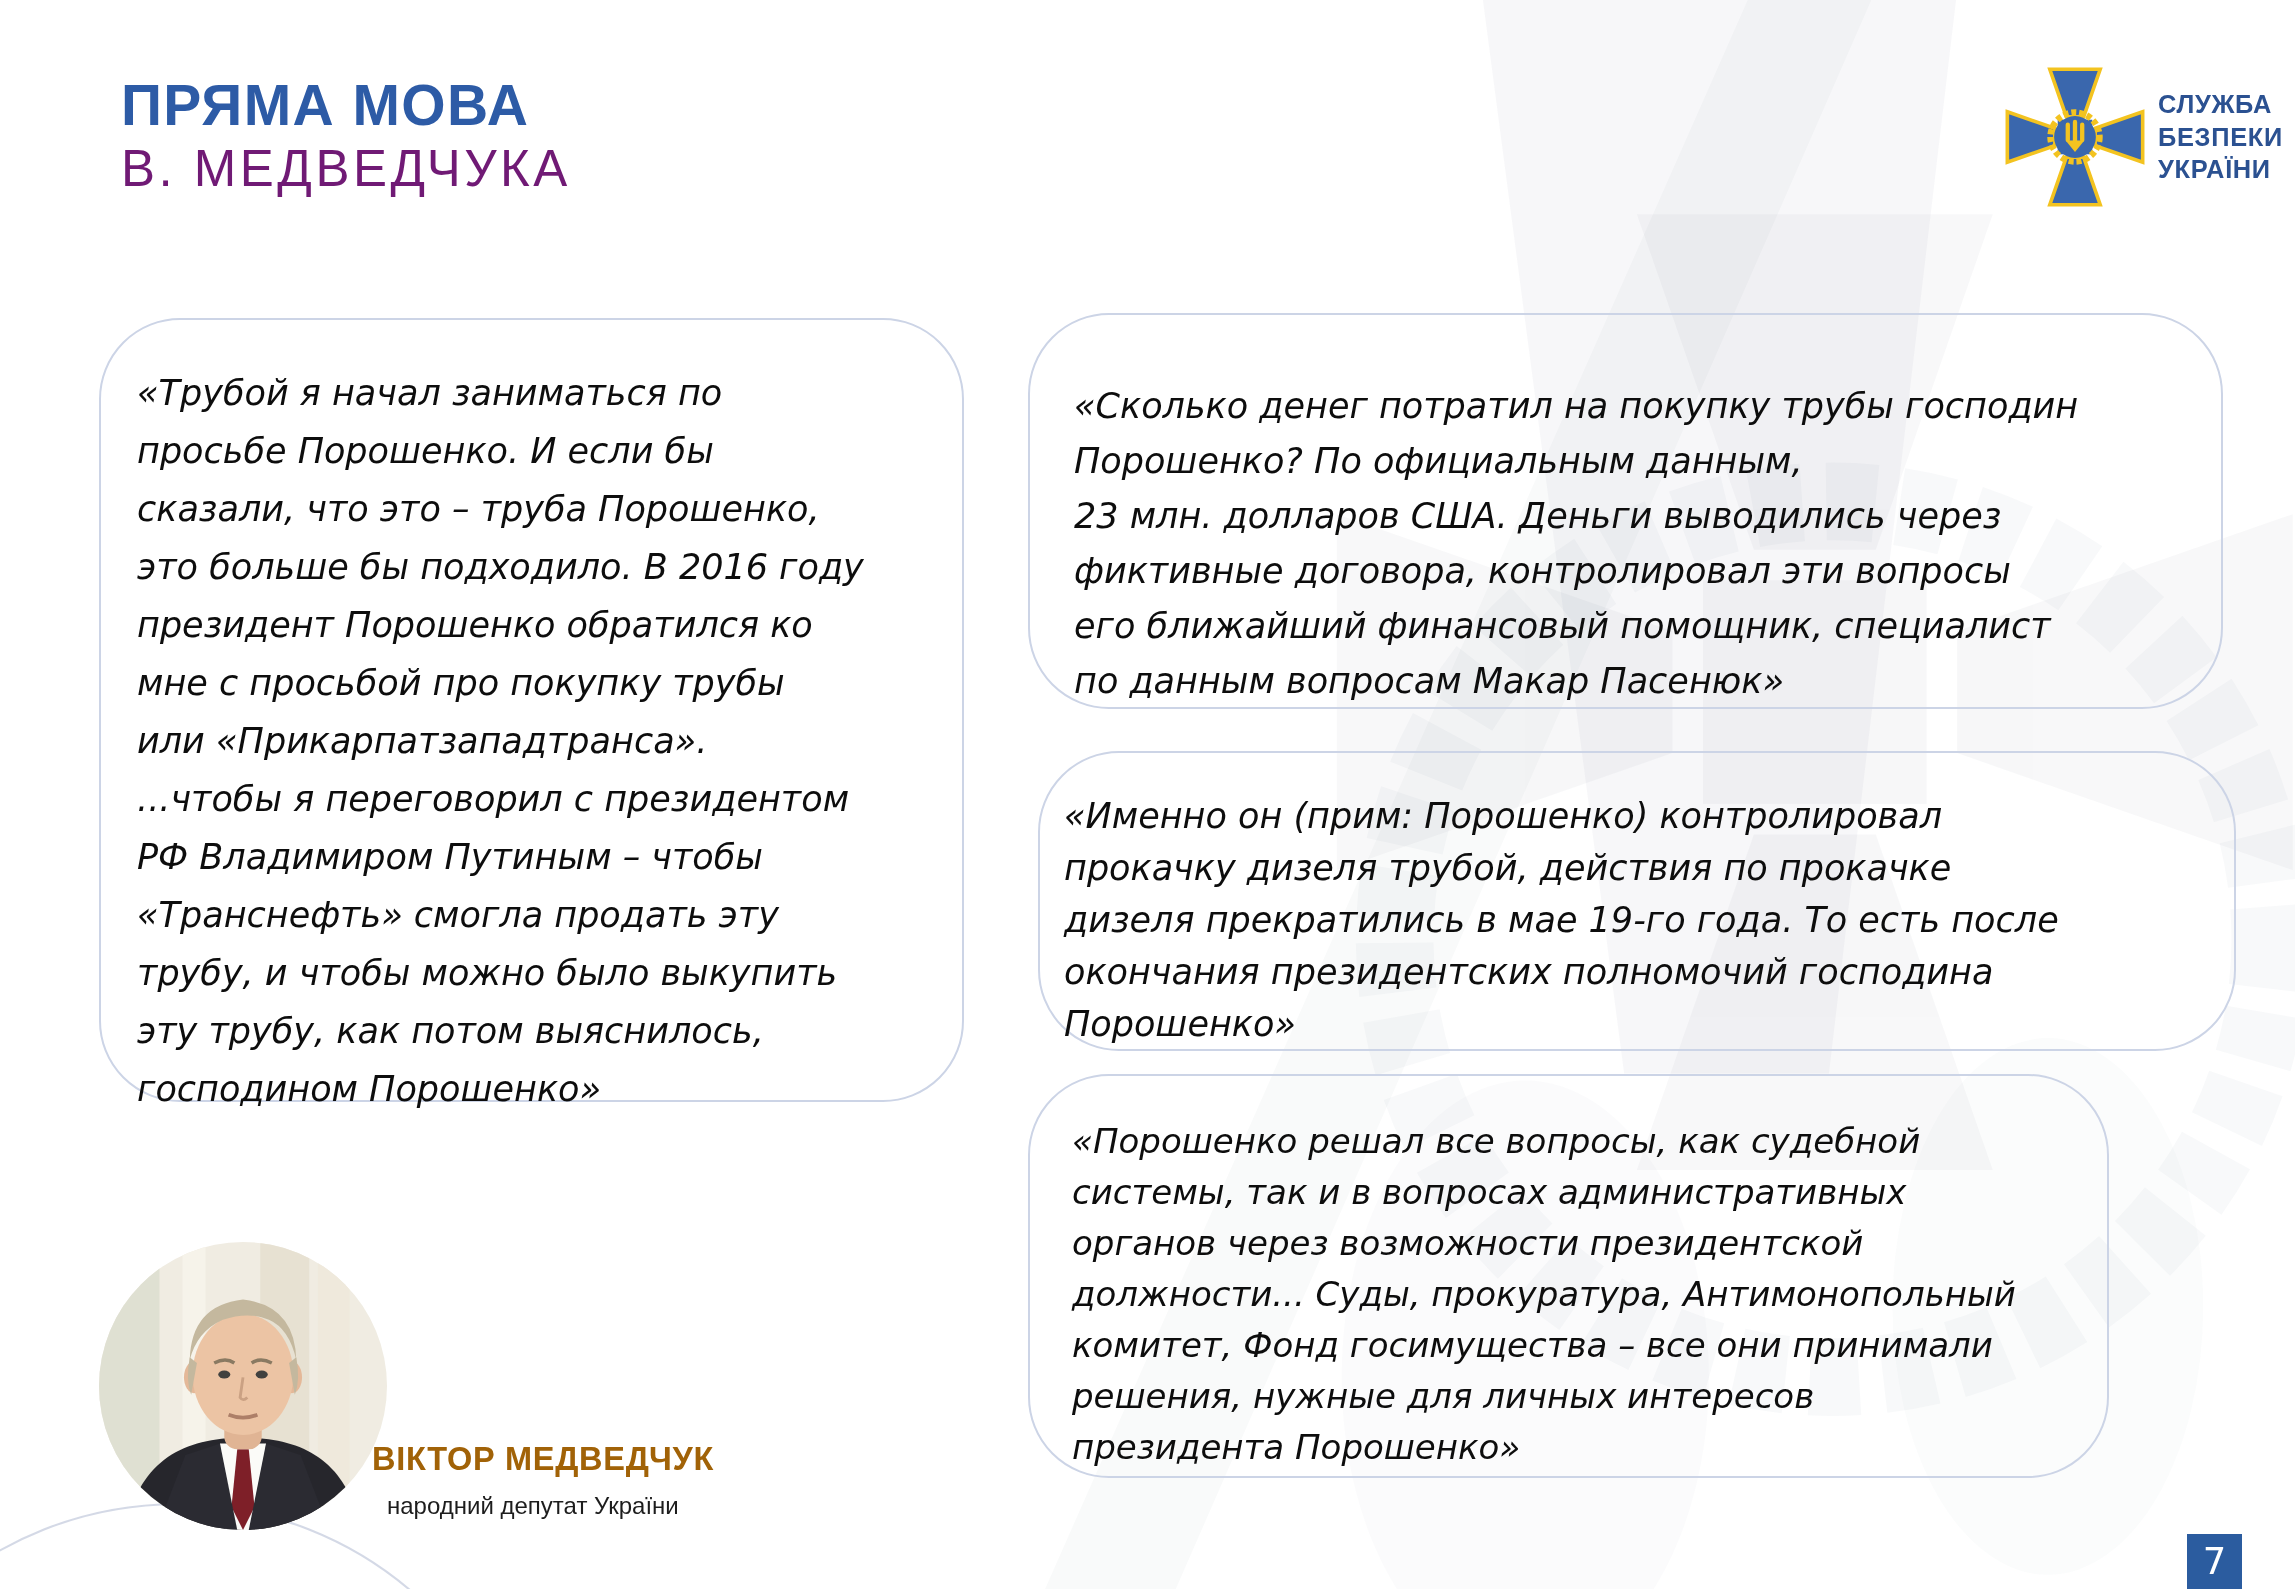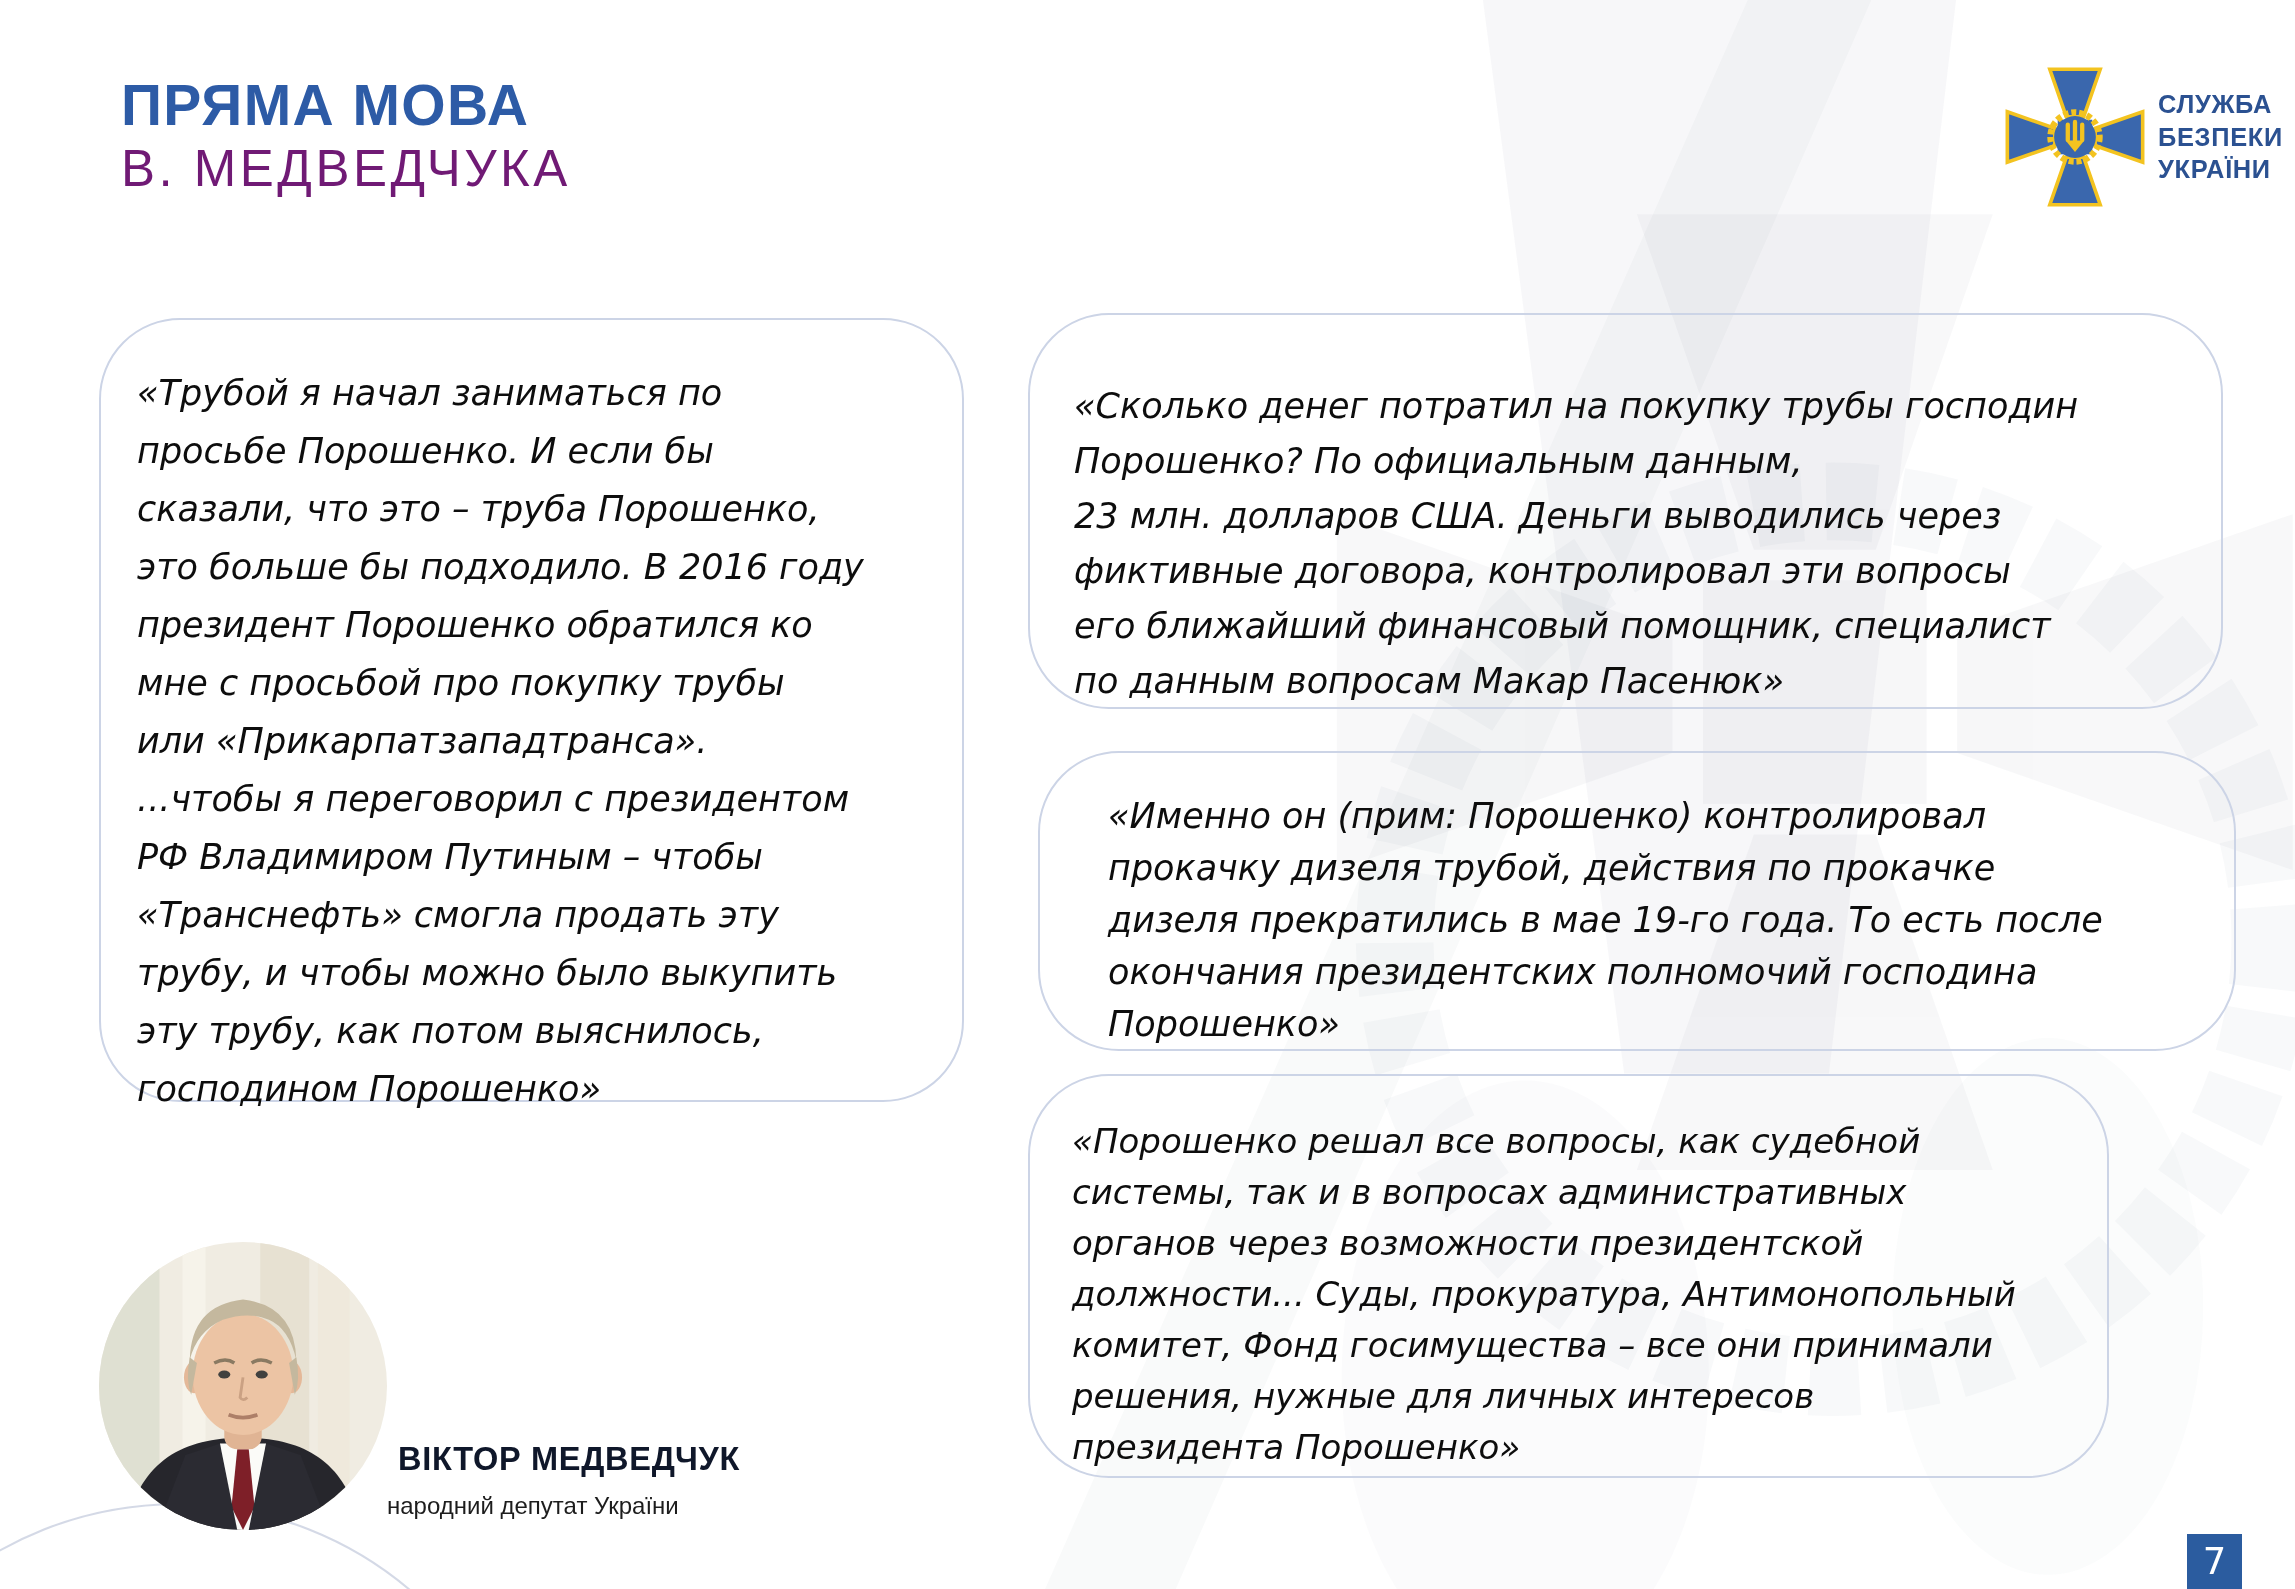--- a/index.html
+++ b/index.html
@@ -43,35 +43,35 @@
     box-sizing:border-box;
   }
   .qbox p {
     margin:0; font-style:italic; color:#0d0d0d;
     white-space:pre-line;
   }
   .qbox-left  { left:99px;  top:318px;  width:865px; height:784px; padding:44px 36px; }
   .qbox-left p  { font-size:35px; line-height:58px; }
   .qbox-r1    { left:1028px; top:313px;  width:1195px; height:396px;  padding:64px 44px; }
   .qbox-r1 p  { font-size:35px; line-height:55px; }
-  .qbox-r2    { left:1038px; top:751px; width:1198px; height:300px;  padding:37px 68px; }
+  .qbox-r2    { left:1038px; top:751px; width:1198px; height:300px;  padding:37px 24px; }
   .qbox-r2 p  { font-size:35px; line-height:52px; }
   .qbox-r3    { left:1028px; top:1074px; width:1081px; height:404px;  padding:40px 42px; }
   .qbox-r3 p  { font-size:34px; line-height:51px; }
 
   
   .speaker-photo {
     position:absolute; left:99px; top:1242px;
     width:288px; height:288px; border-radius:50%;
     overflow:hidden;
   }
   .speaker-name {
-    position:absolute; left:398px; top:1441px;
-    font-family:"Liberation Sans", sans-serif;
-    font-weight:700; font-size:32.5px; color:#0f172a; letter-spacing:0.7px;
+    position:absolute; left:372px; top:1441px;
+    font-family:"Liberation Sans", sans-serif;
+    font-weight:700; font-size:32.5px; color:#a16207; letter-spacing:0.7px;
   }
   .speaker-role {
     position:absolute; left:387px; top:1492px;
     font-family:"Liberation Sans", sans-serif;
     font-weight:400; font-size:24px; color:#1d1d1d;
   }
 
   
   .page-badge {
     position:absolute; left:2187px; top:1534px;

